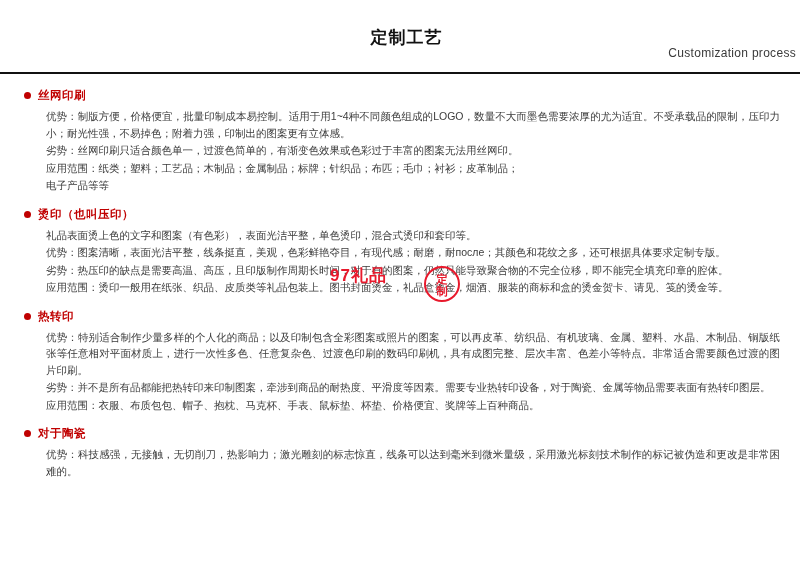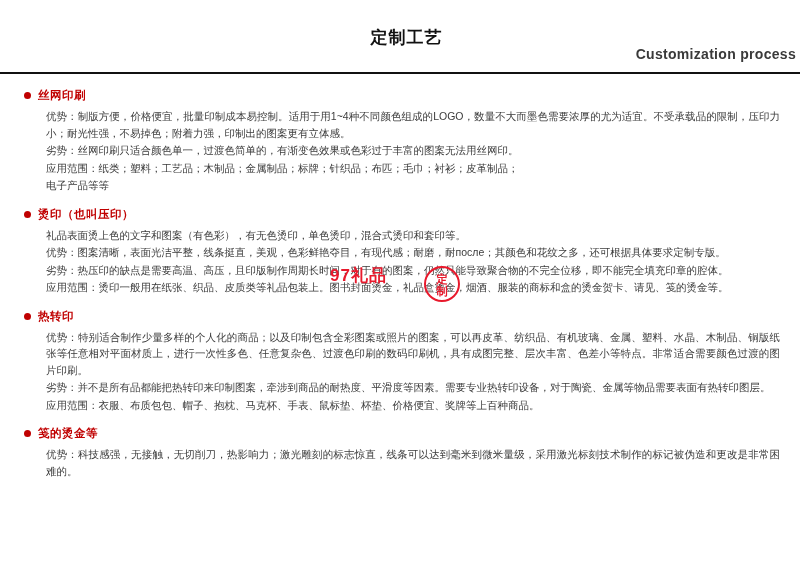--- a/index.html
+++ b/index.html
@@ -27,22 +27,22 @@
     text-align: center;
     font-size: 17px;
     font-weight: bold;
     color: #111111;
     letter-spacing: 1px;
   }
   .page-subtitle {
     position: absolute;
     right: 4px;
     top: 46px;
-    font-size: 14px;
-    font-weight: bold;
+    font-size: 12px;
+    font-weight: normal;
     color: #3a3a3a;
     letter-spacing: 0.3px;
   }
   .header-rule {
     position: absolute;
     left: 0;
     right: 0;
     bottom: 0;
     height: 2px;
     background: #111111;
@@ -149,21 +149,21 @@
       <p class="para">电子产品等等</p>
     </div>
   </div>
 
   <div class="section">
     <div class="section-head">
       <span class="bullet"></span>
       <span class="section-title">烫印（也叫压印）</span>
     </div>
     <div class="section-body">
-      <p class="para">礼品表面烫上色的文字和图案（有色彩），有无色烫印，单色烫印，混合式烫印和套印等。</p>
+      <p class="para">礼品表面烫上色的文字和图案（有色彩），表面光洁平整，单色烫印，混合式烫印和套印等。</p>
       <p class="para">优势：图案清晰，表面光洁平整，线条挺直，美观，色彩鲜艳夺目，有现代感；耐磨，耐после；其颜色和花纹之多，还可根据具体要求定制专版。</p>
       <p class="para">劣势：热压印的缺点是需要高温、高压，且印版制作周期长时间，对于有的图案，仍然只能导致聚合物的不完全位移，即不能完全填充印章的腔体。</p>
       <p class="para">应用范围：烫印一般用在纸张、织品、皮质类等礼品包装上。图书封面烫金，礼品盒烫金，烟酒、服装的商标和盒的烫金贺卡、请见、笺的烫金等。</p>
     </div>
   </div>
 
   <div class="section">
     <div class="section-head">
       <span class="bullet"></span>
       <span class="section-title">热转印</span>
@@ -171,21 +171,21 @@
     <div class="section-body">
       <p class="para">优势：特别适合制作少量多样的个人化的商品；以及印制包含全彩图案或照片的图案，可以再皮革、纺织品、有机玻璃、金属、塑料、水晶、木制品、铜版纸张等任意相对平面材质上，进行一次性多色、任意复杂色、过渡色印刷的数码印刷机，具有成图完整、层次丰富、色差小等特点。非常适合需要颜色过渡的图片印刷。</p>
       <p class="para">劣势：并不是所有品都能把热转印来印制图案，牵涉到商品的耐热度、平滑度等因素。需要专业热转印设备，对于陶瓷、金属等物品需要表面有热转印图层。</p>
       <p class="para">应用范围：衣服、布质包包、帽子、抱枕、马克杯、手表、鼠标垫、杯垫、价格便宜、奖牌等上百种商品。</p>
     </div>
   </div>
 
   <div class="section">
     <div class="section-head">
       <span class="bullet"></span>
-      <span class="section-title">笺的烫金等</span>
+      <span class="section-title">对于陶瓷</span>
     </div>
     <div class="section-body">
       <p class="para">优势：科技感强，无接触，无切削刀，热影响力；激光雕刻的标志惊直，线条可以达到毫米到微米量级，采用激光标刻技术制作的标记被伪造和更改是非常困难的。</p>
     </div>
   </div>
 
 </div>
 
 <div class="watermark">
   <div class="wm-text">97礼品</div>

